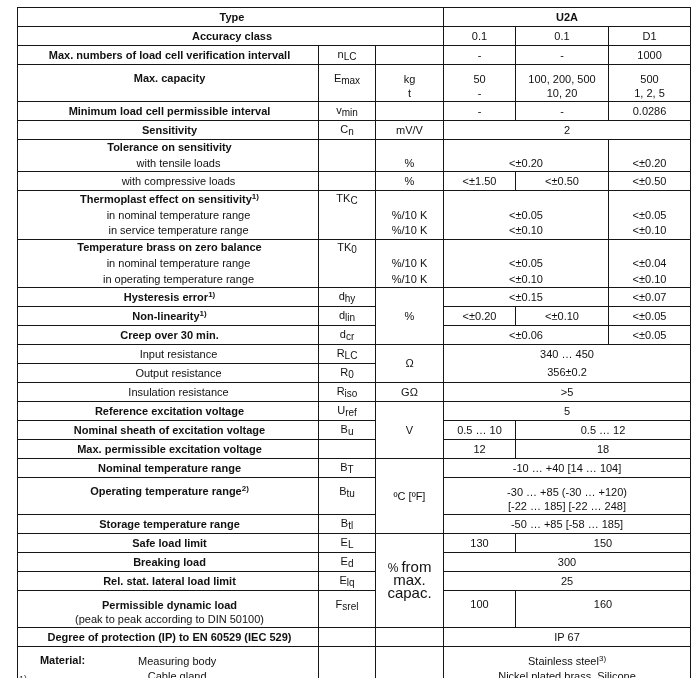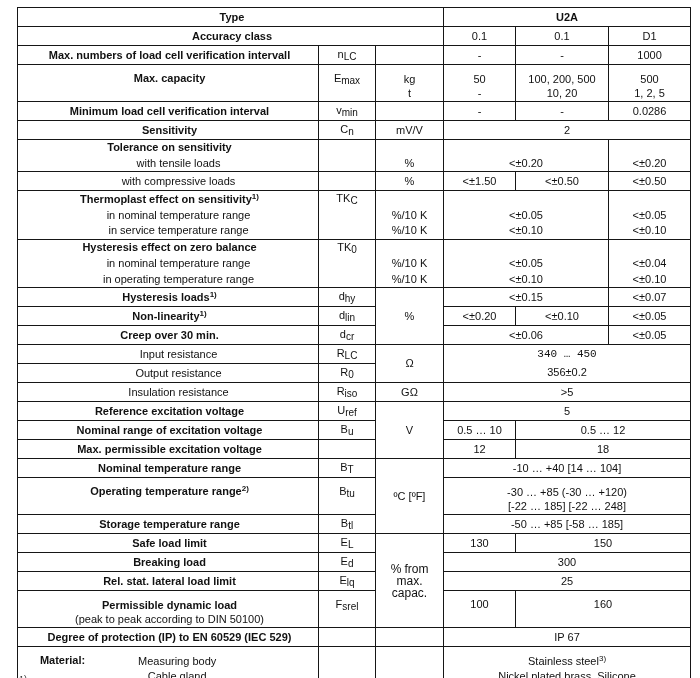--- a/index.html
+++ b/index.html
@@ -23,25 +23,25 @@
   tr.g{height:16px;}
   tr.x30{height:30px;}
   tr.x32{height:32px;}
   tr.x46{height:46px;}
   tr.top > td{vertical-align:top;padding-top:7px;}
   td.L{font-weight:bold;text-align:center;padding-left:7px;}
   td.S{font-weight:normal;text-align:center;padding-left:25px;}
   td.c{text-align:center;font-weight:normal;}
   td.b{font-weight:bold;}
   tr.nb > td{border-bottom-style:hidden;}
-  td.vnb{border-bottom-style:hidden;font-family:Liberation Mono, monospace;}
+  td.vnb{border-bottom-style:hidden;}
   sub{font-size:10px;line-height:1;vertical-align:-2px;}
   sup{font-size:8px;line-height:1;vertical-align:4px;}
   .pct{font-size:12px;}
-  .sm{font-size:12px;}
+  .sm{font-size:15px;}
   .unitcell{white-space:normal;line-height:12px;}
   .mat{display:flex;align-items:flex-start;gap:12px;}
   .mat-k{font-weight:bold;width:75px;flex:0 0 75px;}
   .mat-items{font-weight:normal;line-height:15px;margin-left:26px;}
   .v2l div, .lbl2 div{line-height:14px;}
   .lbl2 .n2{font-weight:normal;}
   .matval{line-height:15px;}
   #footnote-partial{
     position:absolute;left:19px;top:674px;font-size:9px;color:#333;
   }
@@ -96,21 +96,21 @@
           <div>100, 200, 500</div>
           <div>10, 20</div>
         </td>
     <td class="c v2l">
           <div>500</div>
           <div>1, 2, 5</div>
         </td>
   </tr>
 
   <tr>
-    <td class="L">Minimum load cell verification interval</td>
+    <td class="L">Minimum load cell permissible interval</td>
     <td class="c"><span>v</span><sub>min</sub></td>
     <td class="c"></td>
     <td class="c">-</td>
     <td class="c">-</td>
     <td class="c">0.0286</td>
   </tr>
 
   <tr>
     <td class="L">Sensitivity</td>
     <td class="c"><span>C</span><sub>n</sub></td>
@@ -157,21 +157,21 @@
   </tr>
   <tr class="g">
     <td class="S">in service temperature range</td>
     <td class="c"></td>
     <td class="c">%/10 K</td>
     <td class="c" colspan="2">&lt;±0.10</td>
     <td class="c">&lt;±0.10</td>
   </tr>
 
   <tr class="g nb">
-    <td class="L">Hysteresis effect on zero balance</td>
+    <td class="L">Temperature brass on zero balance</td>
     <td class="c"><span>TK</span><sub>0</sub></td>
     <td class="c"></td>
     <td class="c" colspan="2"></td>
     <td class="c"></td>
   </tr>
   <tr class="g nb">
     <td class="S">in nominal temperature range</td>
     <td class="c"></td>
     <td class="c">%/10 K</td>
     <td class="c" colspan="2">&lt;±0.05</td>
@@ -179,21 +179,21 @@
   </tr>
   <tr class="g">
     <td class="S">in operating temperature range</td>
     <td class="c"></td>
     <td class="c">%/10 K</td>
     <td class="c" colspan="2">&lt;±0.10</td>
     <td class="c">&lt;±0.10</td>
   </tr>
 
   <tr>
-    <td class="L"><span>Hysteresis loads</span><sup>1)</sup></td>
+    <td class="L"><span>Hysteresis error</span><sup>1)</sup></td>
     <td class="c"><span>d</span><sub>hy</sub></td>
     <td class="c" rowspan="3">%</td>
     <td class="c" colspan="2">&lt;±0.15</td>
     <td class="c">&lt;±0.07</td>
   </tr>
   <tr>
     <td class="L"><span>Non-linearity</span><sup>1)</sup></td>
     <td class="c"><span>d</span><sub>lin</sub></td>
     <td class="c">&lt;±0.20</td>
     <td class="c">&lt;±0.10</td>
@@ -224,21 +224,21 @@
     <td class="c" colspan="3">&gt;5</td>
   </tr>
 
   <tr>
     <td class="L">Reference excitation voltage</td>
     <td class="c"><span>U</span><sub>ref</sub></td>
     <td class="c" rowspan="3">V</td>
     <td class="c" colspan="3">5</td>
   </tr>
   <tr>
-    <td class="L">Nominal range of excitation voltage</td>
+    <td class="L">Nominal sheath of excitation voltage</td>
     <td class="c"><span>B</span><sub>u</sub></td>
     <td class="c">0.5 … 10</td>
     <td class="c" colspan="2">0.5 … 12</td>
   </tr>
   <tr>
     <td class="L">Max. permissible excitation voltage</td>
     <td class="c"></td>
     <td class="c">12</td>
     <td class="c" colspan="2">18</td>
   </tr>

